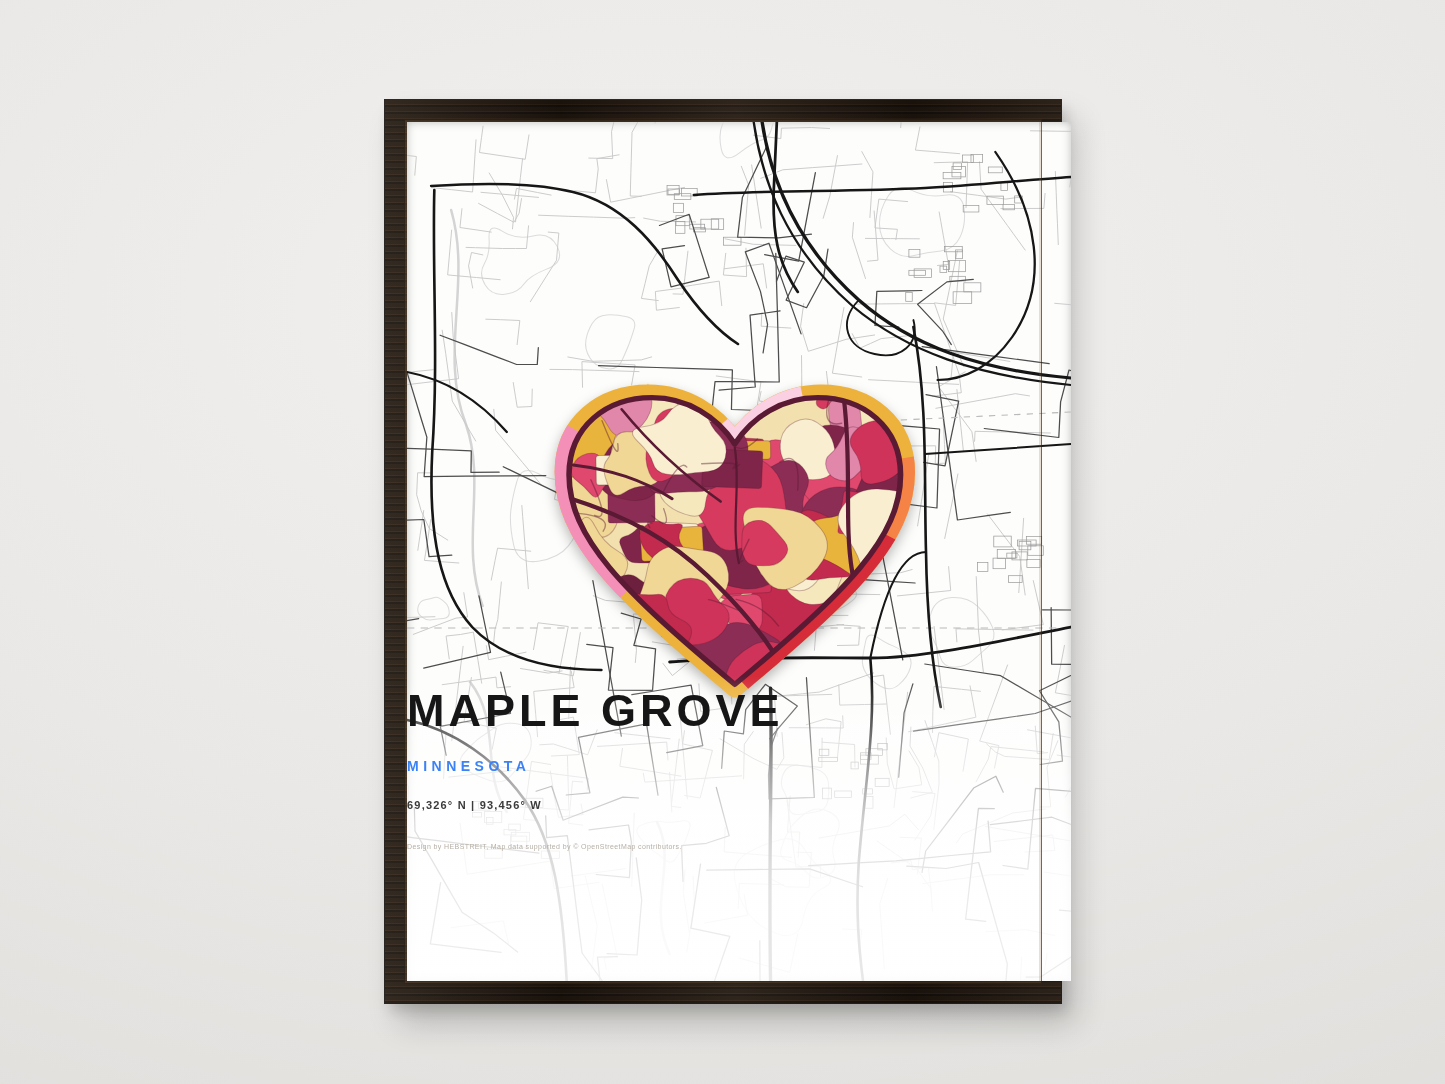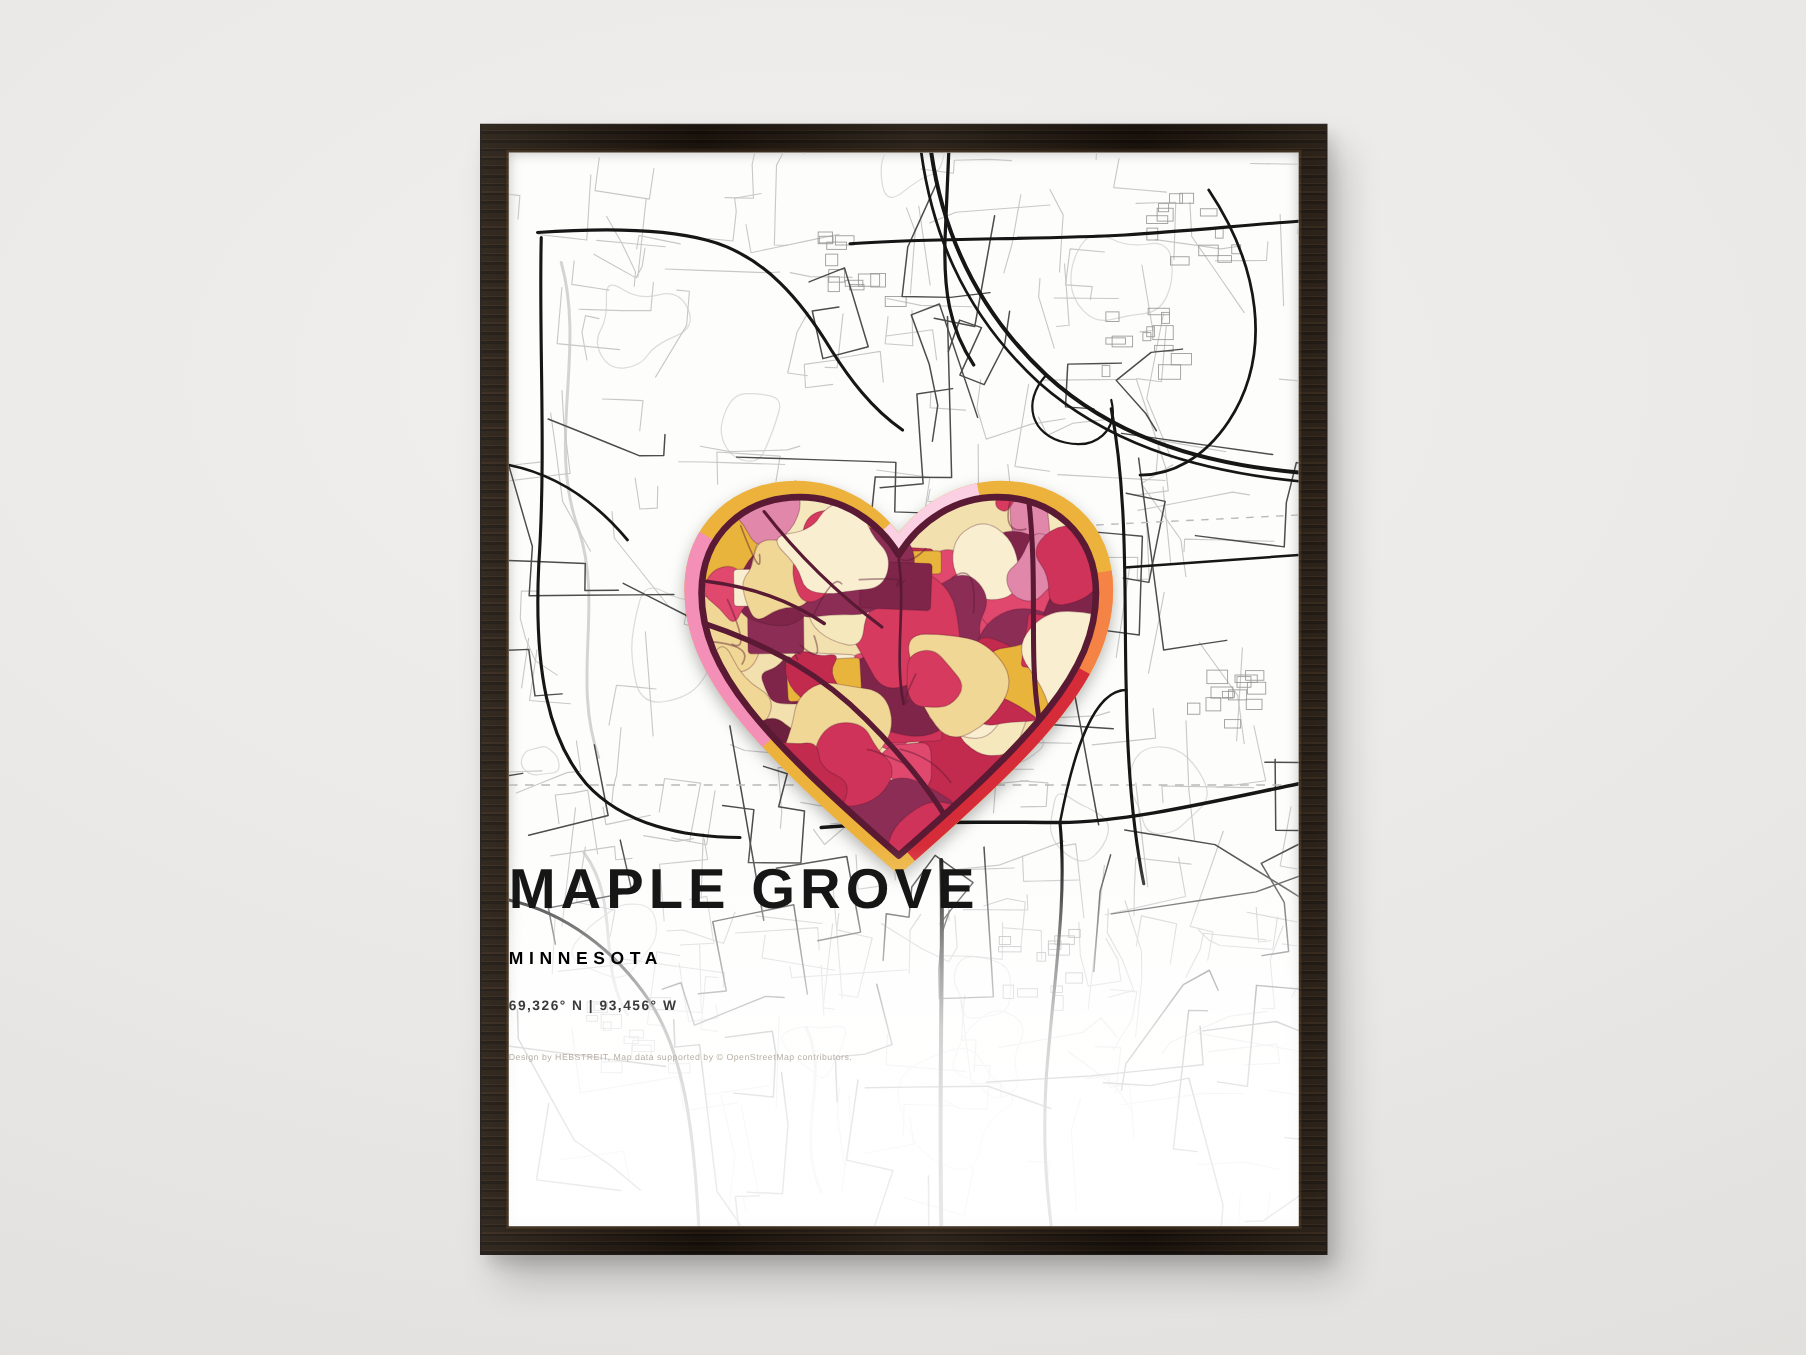--- a/index.html
+++ b/index.html
@@ -24,38 +24,39 @@
       14px 20px 30px rgba(0,0,0,0.20),
       5px 8px 12px rgba(0,0,0,0.14);
   }
   .frame::after{
     content:"";position:absolute;inset:19px;pointer-events:none;
     box-shadow:inset 0 0 0 3px rgba(150,112,74,0.22), inset 0 0 0 1px rgba(0,0,0,0.6);
   }
   .poster{
     position:relative;width:100%;height:100%;background:#fdfdfc;overflow:hidden;
     box-shadow:inset 0 0 10px rgba(0,0,0,0.25);
+    padding-left:32px;
   }
   .poster svg{position:absolute;left:0;top:0;width:100%;height:100%;display:block;}
   .fade-overlay{
     position:absolute;left:0;right:0;bottom:0;height:305px;pointer-events:none;
     background:linear-gradient(to bottom,
       rgba(255,255,255,0) 0%,
       rgba(255,255,255,0.55) 28%,
       rgba(255,255,255,0.80) 48%,
       rgba(255,255,255,0.88) 70%,
       rgba(255,255,255,0.90) 100%);
   }
   .poster-title{
     position:absolute;left:0;right:0;top:566px;
     font-size:45px;font-weight:bold;letter-spacing:4px;color:#161616;line-height:1;
   }
   .poster-subtitle{
     position:absolute;left:0;right:0;top:637px;
-    font-size:14px;font-weight:bold;letter-spacing:4.5px;color:#000000;line-height:1;
+    font-size:14px;font-weight:bold;letter-spacing:4.5px;color:#3b82f6;line-height:1;
   }
   .poster-coords{
     position:absolute;left:0;right:0;top:678px;
     font-size:11px;font-weight:bold;letter-spacing:1.2px;color:#3b3b3b;line-height:1;
   }
   .poster-credit{
     position:absolute;left:0;right:0;top:721px;
     font-size:7px;font-weight:normal;letter-spacing:0.4px;color:#b6afa5;line-height:1;
   }
 </style>

